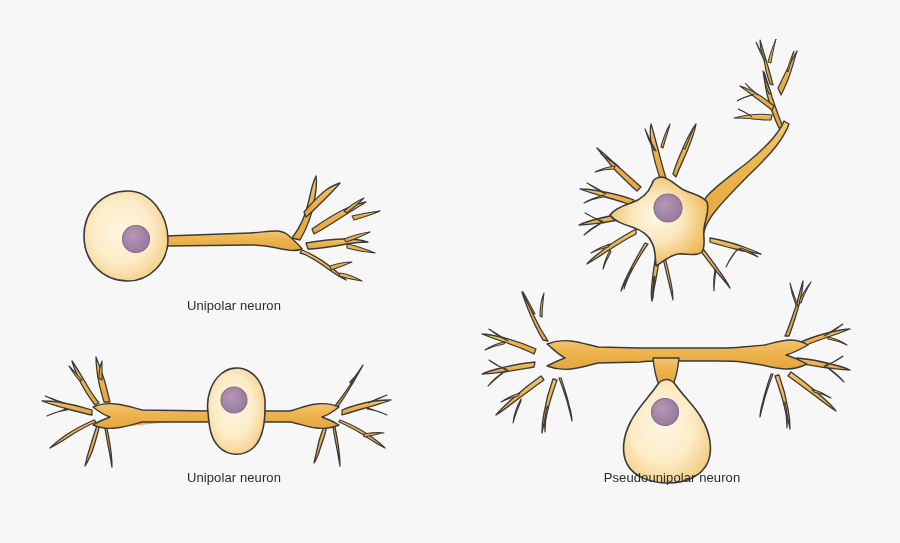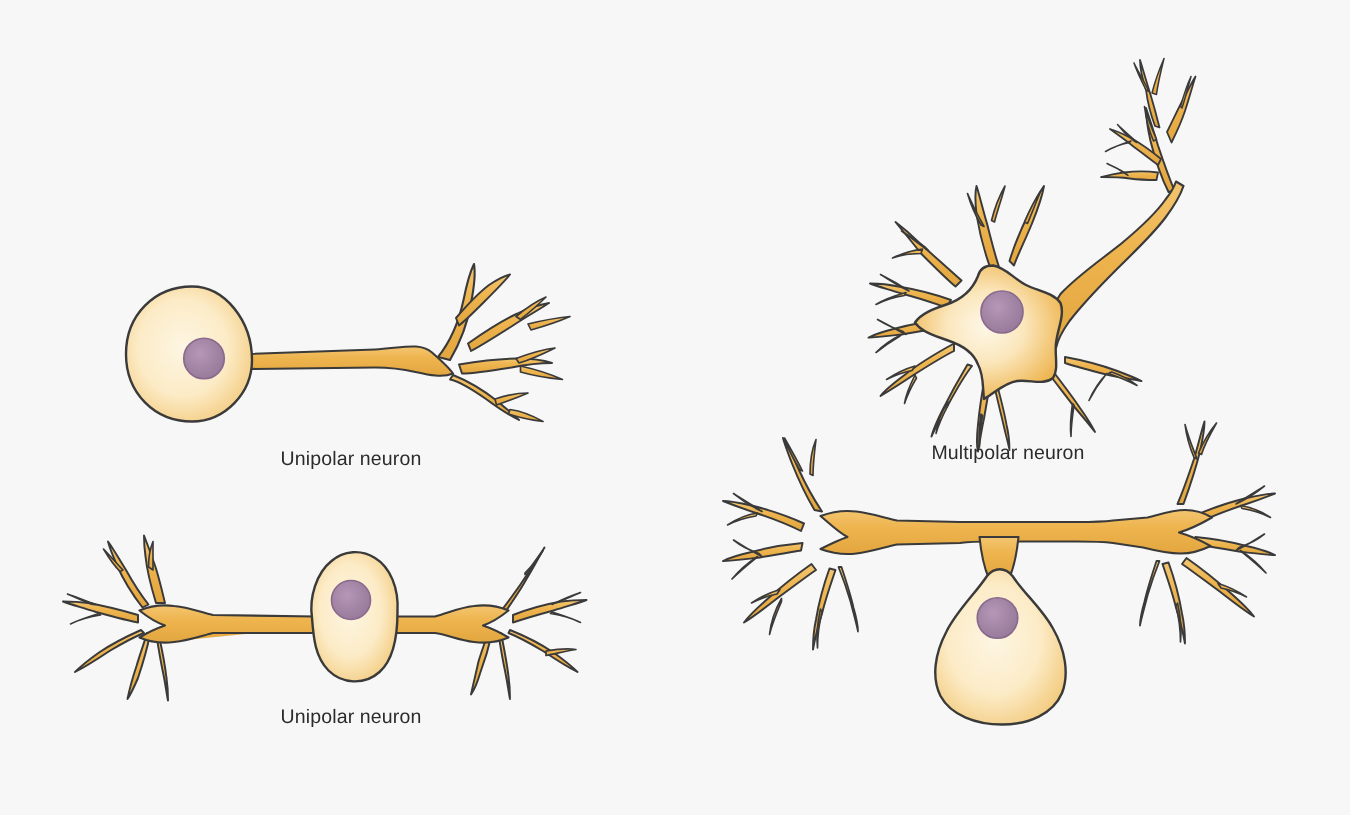--- a/index.html
+++ b/index.html
@@ -306,16 +306,16 @@
                C670,378 663,378 658,384 Z" fill="url(#somaGrad)" stroke="#3a3a3a" stroke-width="1.6" stroke-linejoin="round"></path>
 
       <circle cx="665" cy="412" r="13.5" fill="url(#nucGrad)" stroke="#8a6a8c" stroke-width="1.1"></circle>
     </g>
   </svg>
 
   <div class="neuron-label" id="label-unipolar">Unipolar neuron</div>
 
   <div class="neuron-label" id="label-bipolar">Unipolar neuron</div>
 
-  <div class="neuron-label" id="label-multipolar">Multipolar neuron</div>
-
+
+  <div class="neuron-label" id="label-pseudo">Pseudounipolar neuron</div>
 
 </div>
 
 </body></html>

